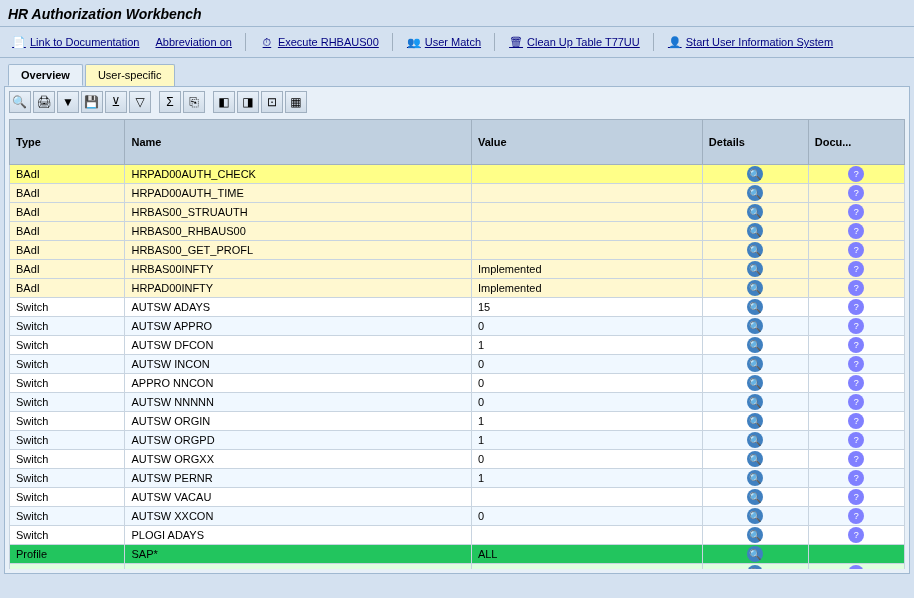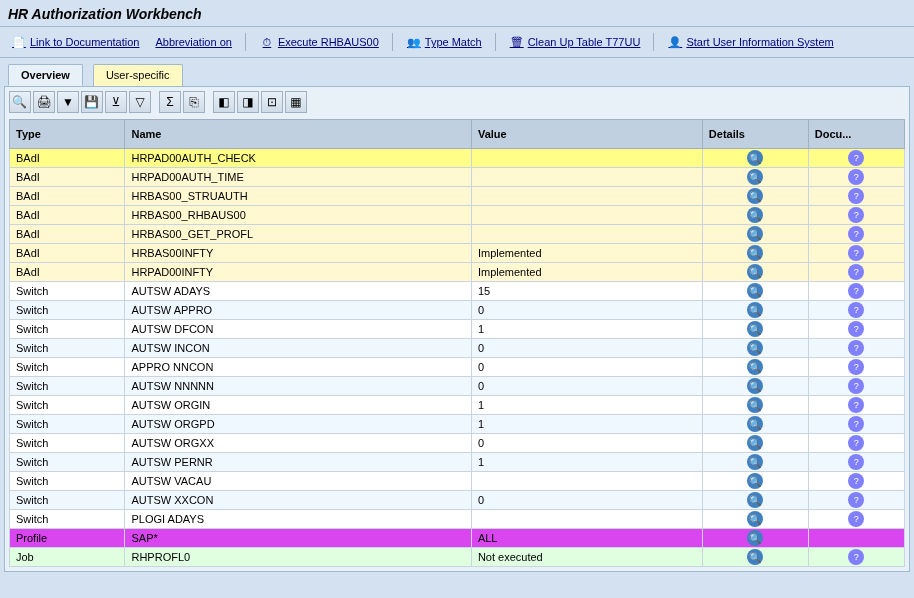--- a/index.html
+++ b/index.html
@@ -53,21 +53,21 @@
     .toolbar-separator {
       width: 1px;
       height: 18px;
       background: #a0b0c0;
       margin: 0 2px;
     }
     .tabs-container {
       background: #d4e1f0;
       padding: 6px 8px 0 8px;
       display: flex;
-      gap: 10px;
+      gap: 2px;
     }
     .tab {
       padding: 4px 12px;
       border: 1px solid #a0b8d0;
       border-bottom: none;
       background: #fef9c3;
       cursor: pointer;
       font-size: 11px;
       border-radius: 2px 2px 0 0;
     }
@@ -115,35 +115,35 @@
     table {
       width: 100%;
       border-collapse: collapse;
       font-size: 11px;
     }
     thead tr {
       background: #c0d0e0;
     }
     th {
       text-align: left;
-      padding: 8px 6px;
+      padding: 16px 6px;
       border: 1px solid #a0b0c0;
       font-weight: bold;
       font-size: 11px;
     }
     td {
       padding: 1px 6px;
       border: 1px solid #c8d4e0;
       height: 17px;
     }
     tr.row-badi { background: #fff8d0; }
     tr.row-badi-yellow { background: #ffff88; }
     tr.row-switch { background: #ffffff; }
     tr.row-switch-alt { background: #f0f8ff; }
-    tr.row-profile { background: #d946ef; }
+    tr.row-profile { background: #22c55e; }
     tr.row-job { background: #e0ffe0; margin-top: 46px; }
     .detail-icon {
       width: 16px;
       height: 16px;
       display: inline-flex;
       align-items: center;
       justify-content: center;
       background: #4080c0;
       border-radius: 50%;
       color: white;
@@ -187,21 +187,21 @@
     <span>Abbreviation on</span>
   </button>
   <div class="toolbar-separator"></div>
   <button class="toolbar-btn">
     <span class="toolbar-icon">⏱</span>
     <span>Execute RHBAUS00</span>
   </button>
   <div class="toolbar-separator"></div>
   <button class="toolbar-btn">
     <span class="toolbar-icon">👥</span>
-    <span>Type Match</span>
+    <span>User Match</span>
   </button>
   <div class="toolbar-separator"></div>
   <button class="toolbar-btn">
     <span class="toolbar-icon">🗑</span>
     <span>Clean Up Table T77UU</span>
   </button>
   <div class="toolbar-separator"></div>
   <button class="toolbar-btn">
     <span class="toolbar-icon">👤</span>
     <span>Start User Information System</span>

